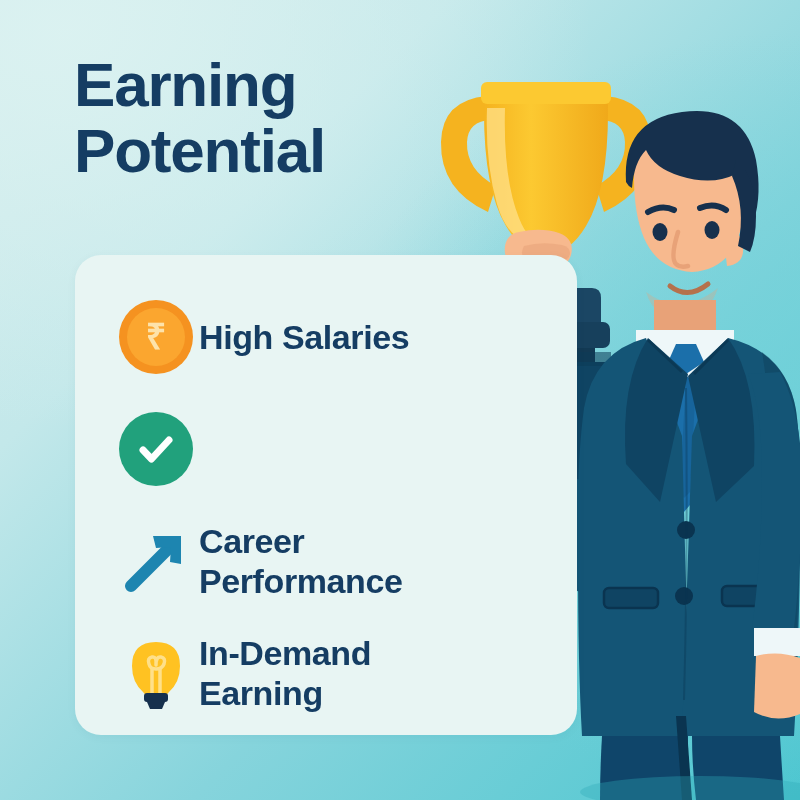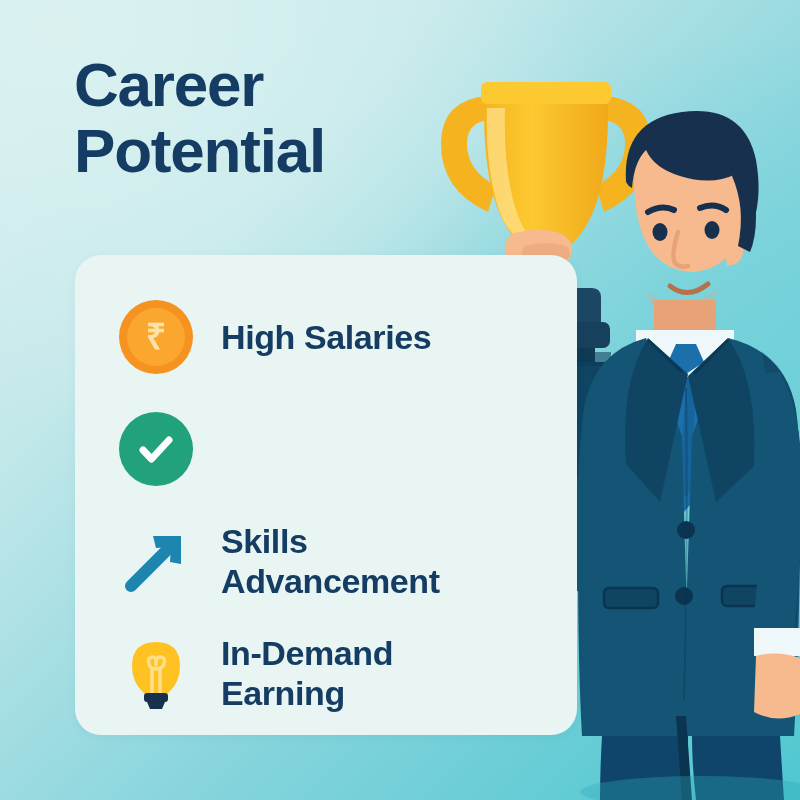--- a/index.html
+++ b/index.html
@@ -62,21 +62,20 @@
   }
   .row .ico {
     width: 86px;
     min-width: 86px;
     height: 86px;
     display: flex;
     align-items: center;
     justify-content: center;
   }
   .row .label {
-    margin-left: 22px;
     color: #153d63;
     font-size: 34px;
     font-weight: bold;
     line-height: 1.18;
     letter-spacing: -0.4px;
     max-width: 270px;
   }
   
   .coin {
     width: 74px; height: 74px; border-radius: 50%;
@@ -220,21 +219,21 @@
 
     <g>
       <path d="M602 736 q-2 34 -2 64 h84 q4 -34 4 -64 z" fill="#0f456a"></path>
       <path d="M692 736 q0 30 4 64 h88 q-2 -30 -4 -64 z" fill="#0f456a"></path>
       <path d="M686 716 l6 84 h-10 l-6 -84 z" fill="#0a3450"></path>
     </g>
 
     <ellipse cx="700" cy="792" rx="120" ry="16" fill="#2fa9b8" opacity="0.35"></ellipse>
   </svg>
 
-  <div class="headline">Career
+  <div class="headline">Earning
 Potential</div>
 
   <div class="card">
     <div class="list">
 
       <div class="row">
         <div class="ico">
           <div class="coin">
             <div class="coin-inner">₹</div>
           </div>
@@ -252,21 +251,21 @@
         </div>
       </div>
 
       <div class="row">
         <div class="ico">
           <svg width="74" height="74" viewBox="0 0 74 74" xmlns="http://www.w3.org/2000/svg">
             <path d="M12 62 L52 22" stroke="#1d85b0" stroke-width="12" stroke-linecap="round" fill="none"></path>
             <path d="M34 12 h28 v28 l-11 -2 l1 -15 l-15 1 z" fill="#1d85b0"></path>
           </svg>
         </div>
-        <div class="label">Skills Advancement</div>
+        <div class="label">Career Performance</div>
       </div>
 
       <div class="row">
         <div class="ico">
           <svg width="74" height="74" viewBox="0 0 74 74" xmlns="http://www.w3.org/2000/svg">
             <path d="M37 6 q24 0 24 24 q0 16 -11 26 q-5 5 -5 10 h-16 q0 -5 -5 -10 q-11 -10 -11 -26 q0 -24 24 -24 z" fill="#ffc222"></path>
             <path d="M30 28 q-2 -6 3 -7 q5 -1 4 8 q0 -9 5 -8 q5 1 3 7 q-2 5 -8 5 q-6 0 -7 -5 z" fill="none" stroke="#ffe08a" stroke-width="3.5" stroke-linejoin="round"></path>
             <path d="M33 33 v24" stroke="#ffe08a" stroke-width="3.5"></path>
             <path d="M41 33 v24" stroke="#ffe08a" stroke-width="3.5"></path>
             <rect x="25" y="57" width="24" height="9" rx="3" fill="#16304d"></rect>

